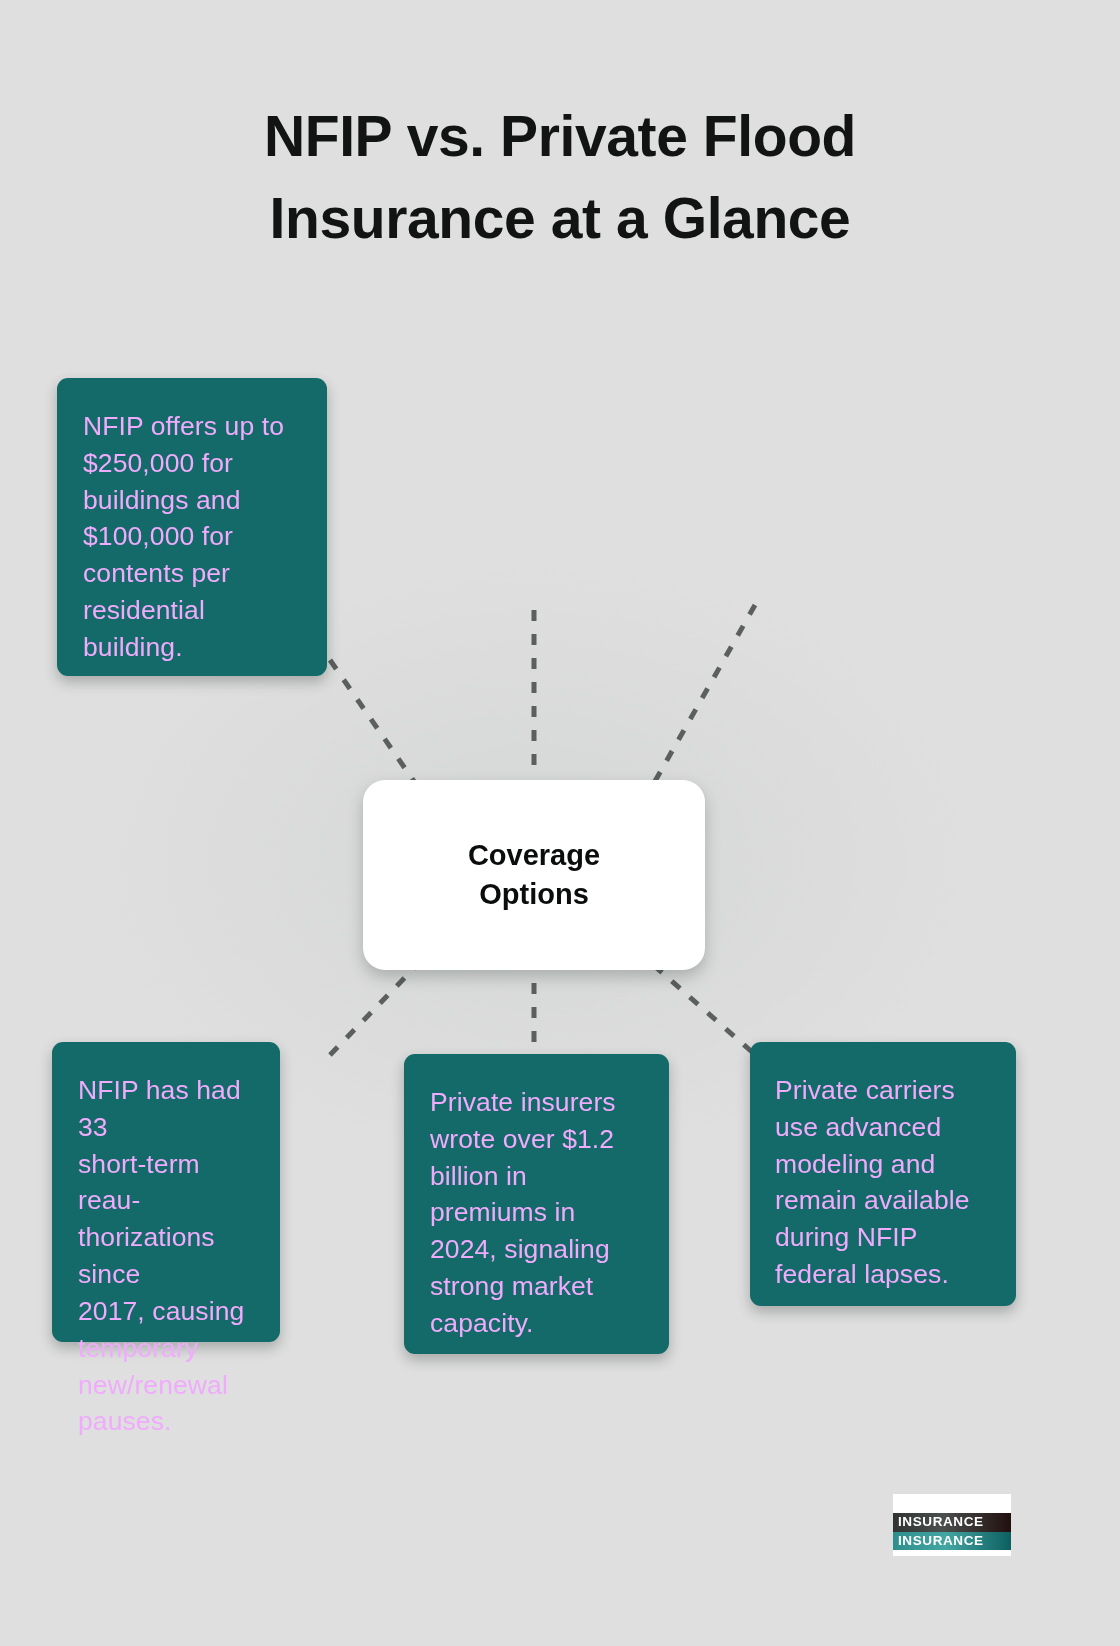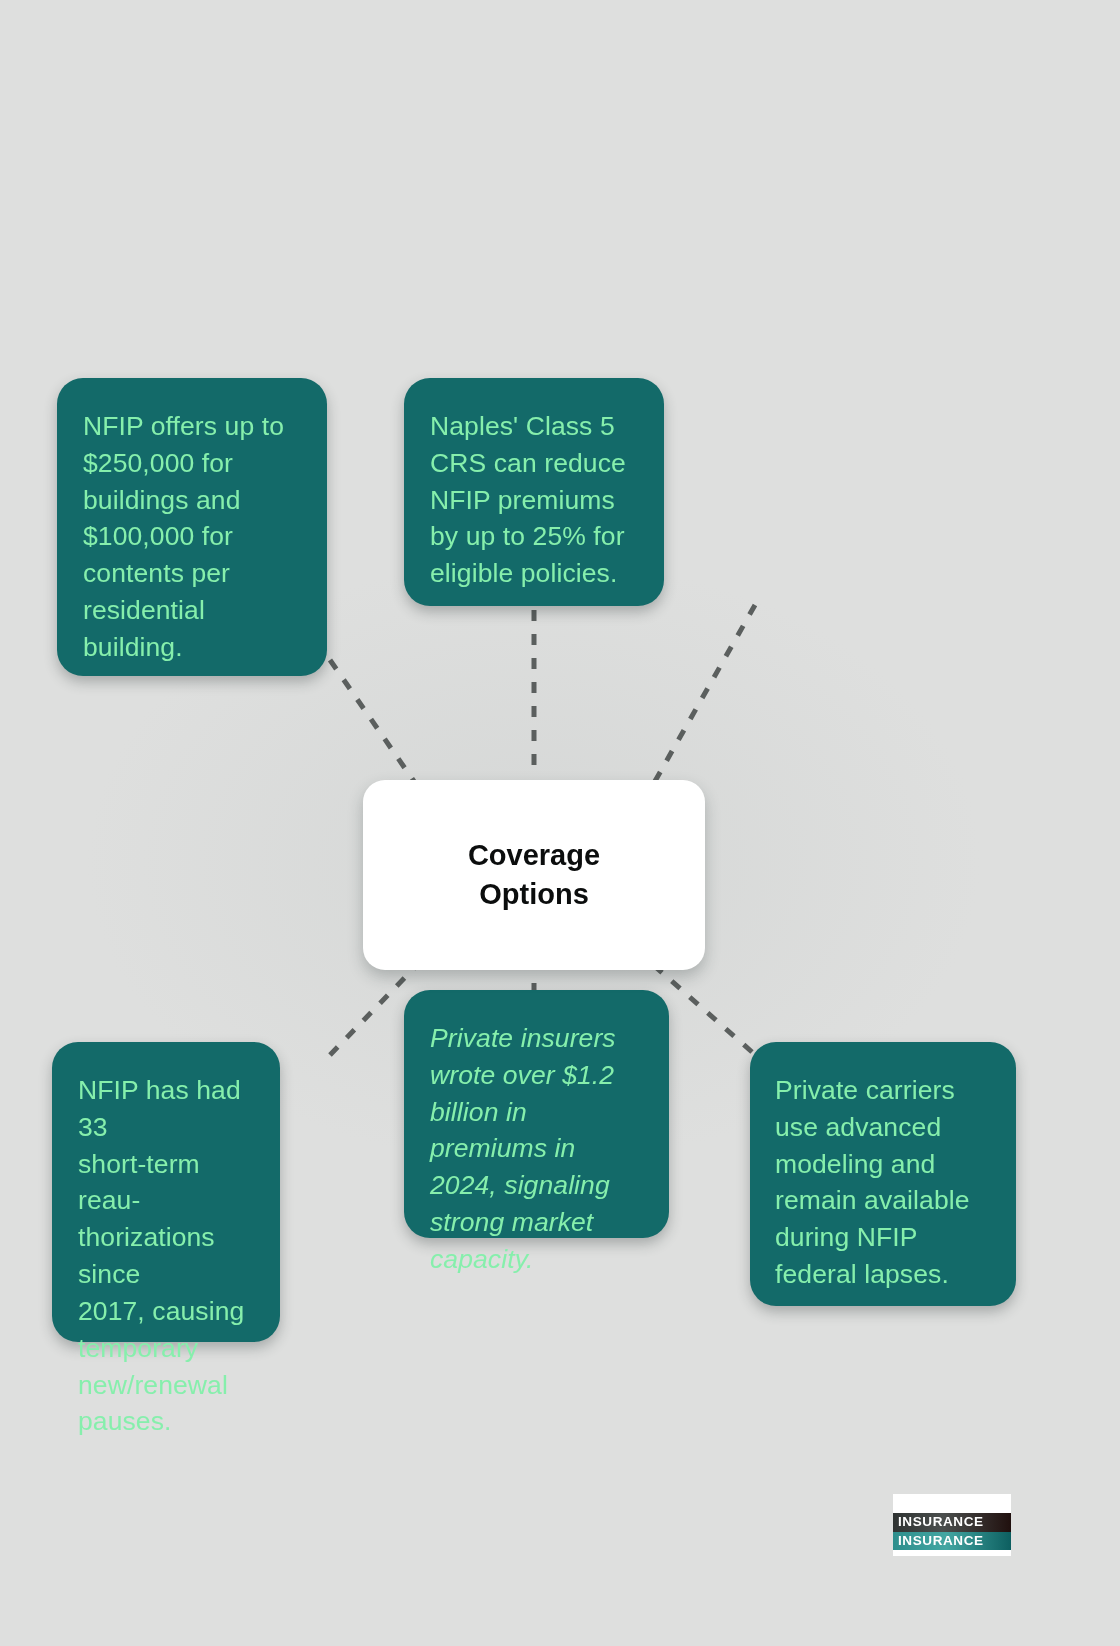--- a/index.html
+++ b/index.html
@@ -33,36 +33,36 @@
   }
 
   
   .links { position:absolute; inset:0; pointer-events:none; }
   .links line { stroke:#5b5f5e; stroke-width:5; stroke-dasharray:11 13; stroke-linecap:butt; }
 
   
   .card {
     position:absolute;
     background:#136a69;
-    border-radius:26px;
+    border-radius:11px;
     box-shadow:0 6px 13px rgba(40,50,50,0.30);
-    color:#86efac;
+    color:#f0abfc;
     padding:30px 26px 28px 26px;
     font-size:26.5px;
     line-height:1.39;
     font-weight:400;
     white-space:pre-line;
     letter-spacing:0.1px;
   }
 
   #card-tl { left:57px;  top:378px;  width:270px; height:298px; }
   #card-tm { left:404px; top:378px;  width:260px; height:228px; }
   #card-tr { left:750px; top:378px;  width:266px; height:224px; }
   #card-bl { left:52px;  top:1042px; width:228px; height:300px; }
-  #card-bm { left:404px; top:990px; width:265px; height:248px;font-style:italic; }
+  #card-bm { left:404px; top:1054px; width:265px; height:300px; }
   #card-br { left:750px; top:1042px; width:266px; height:264px;padding-left:25px; }
 
   
   #hub {
     position:absolute;
     left:363px; top:780px;
     width:342px; height:190px;
     background:#ffffff;
     border-radius:22px;
     box-shadow:0 7px 15px rgba(40,50,50,0.26);
@@ -97,42 +97,39 @@
   }
   #logo .bar-bottom {
     background:linear-gradient(90deg,#2e8e8c 0%,#43a6a2 45%,#0d5f60 100%);
   }
 </style>
 </head>
 <body>
 
 <div class="canvas">
 
+  <h1 class="title">NFIP vs. Private Flood
+Insurance at a Glance</h1>
 
   <svg class="links" width="1120" height="1646">
     <line x1="330" y1="660" x2="420" y2="790"></line>
     <line x1="534" y1="610" x2="534" y2="778"></line>
     <line x1="755" y1="605" x2="650" y2="790"></line>
     <line x1="330" y1="1055" x2="420" y2="962"></line>
     <line x1="534" y1="1042" x2="534" y2="968"></line>
     <line x1="752" y1="1052" x2="650" y2="962"></line>
   </svg>
 
   <div class="card" id="card-tl">NFIP offers up to
 $250,000 for
 buildings and
 $100,000 for
 contents per
 residential
 building.</div>
-  <div class="card" id="card-tm">Naples' Class 5
-CRS can reduce
-NFIP premiums
-by up to 25% for
-eligible policies.</div>
   <div class="card" id="card-bl">NFIP has had 33
 short-term reau-
 thorizations since
 2017, causing
 temporary
 new/renewal
 pauses.</div>
   <div class="card" id="card-bm">Private insurers
 wrote over $1.2
 billion in

